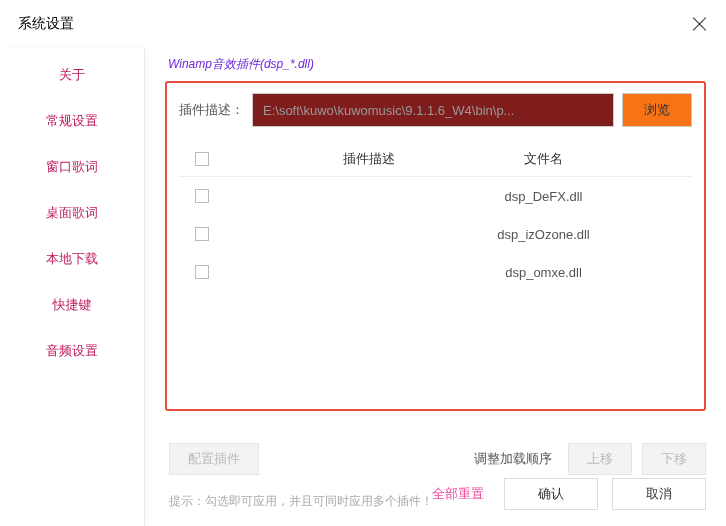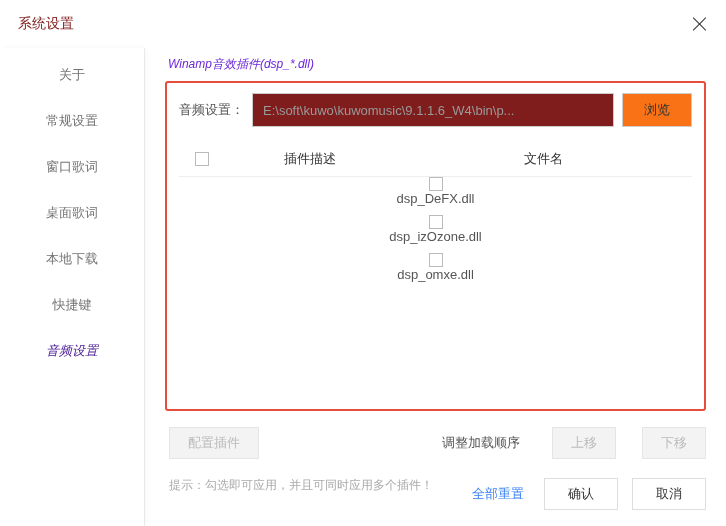--- a/index.html
+++ b/index.html
@@ -14,21 +14,21 @@
 }
 .header {
   height: 48px;
   display: flex;
   align-items: center;
   justify-content: space-between;
   padding: 0 18px;
 }
 .header-title {
   font-size: 14px;
-  color: #7f1d1d;
+  color: #000000;
 }
 .close-icon {
   width: 16px;
   height: 16px;
   cursor: pointer;
   position: relative;
 }
 .close-icon::before, .close-icon::after {
   content: "";
   position: absolute;
@@ -52,26 +52,25 @@
 .sidebar-inner {
   box-shadow: 3px 0 6px rgba(0,0,0,0.03);
   height: 100%;
   padding-top: 4px;
 }
 .sidebar-item {
   height: 46px;
   line-height: 46px;
   text-align: center;
   font-size: 13px;
-  color: #737373;
+  color: #be185d;
   cursor: pointer;
 }
 .sidebar-item.active {
-  color: #4c1d95;
-  font-style: italic;
+  color: #be185d;
 }
 
 .main {
   flex: 1;
   padding: 8px 20px 0 20px;
   position: relative;
   display: flex;
   flex-direction: column;
 }
 .section-title {
@@ -126,42 +125,41 @@
 }
 .table-header {
   display: flex;
   align-items: center;
   height: 36px;
   border-bottom: 1px solid #eee;
   font-size: 13px;
   color: #333;
 }
 .col-check { width: 46px; display:flex; justify-content:center; }
-.col-desc { width: 170px; text-align:center;font-family:Liberation Serif, serif; }
+.col-desc { width: 170px; text-align:right;font-family:Liberation Serif, serif; }
 .col-file { flex: 1; text-align:center; }
 .table-row {
   display: flex;
   align-items: center;
   height: 38px;
   font-size: 13px;
   color: #555;
-  flex-direction: column;
 }
 .plugin-check {
   width: 14px; height: 14px;
   border: 1px solid #bbb;
   background: #fff;
   cursor: pointer;
 }
 
 .middle-controls {
   display: flex;
   align-items: center;
-  gap: 26px;
-  margin-top: 16px;
+  gap: 10px;
+  margin-top: 32px;
   padding-left: 4px;
 }
 .btn {
   height: 32px;
   border: 1px solid #ddd;
   background: #fff;
   padding: 0 18px;
   font: inherit;
   color: #333;
   cursor: pointer;
@@ -188,26 +186,26 @@
 
 .footer {
   position: absolute;
   bottom: 16px;
   right: 20px;
   display: flex;
   align-items: center;
   gap: 14px;
 }
 .footer .link {
-  color: #3b82f6;
+  color: #ec4899;
   font-size: 13px;
   cursor: pointer;
   margin-right: 6px;
 }
-.footer .btn { width: 74px; padding: 0; text-align:center; }
+.footer .btn { width: 94px; padding: 0; text-align:center; }
 </style>
 </head>
 <body>
 
 <div class="header">
   <div class="header-title">系统设置</div>
   <div class="close-icon"></div>
 </div>
 
 <div class="body">
@@ -223,21 +221,21 @@
         <div class="sidebar-item active">音频设置</div>
       </div>
   </div>
 
   <div class="main">
     <div class="section-title">Winamp音效插件(dsp_*.dll)</div>
 
     <div class="highlight-box">
 
       <div class="dir-row">
-        <span class="dir-label">音频设置：</span>
+        <span class="dir-label">插件描述：</span>
         <input class="dir-input" readonly="" value="E:\soft\kuwo\kuwomusic\9.1.1.6_W4\bin\p..." style="">
         <button class="browse-btn">浏览</button>
       </div>
 
       <div class="table">
         <div class="table-header">
           <div class="col-check">
             <div class="plugin-check"></div>
           </div>
           <div class="col-desc">插件描述</div>

